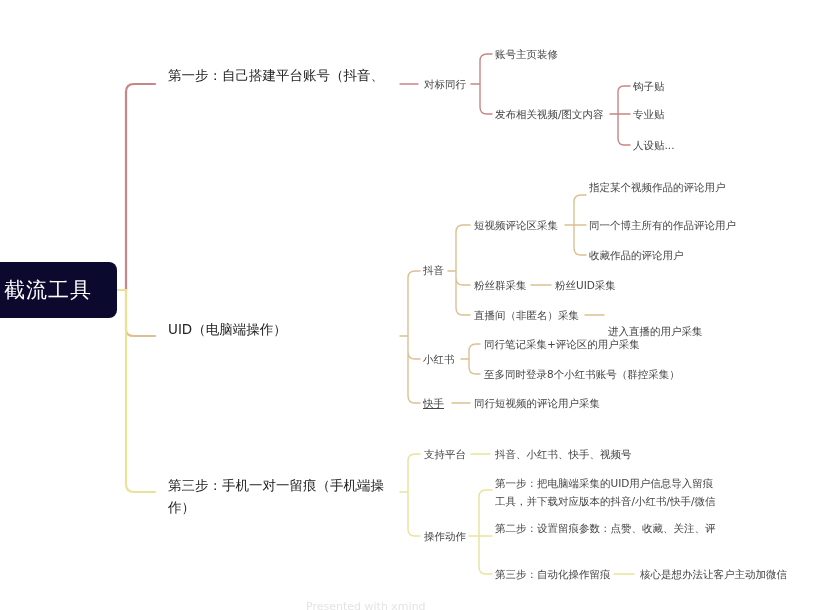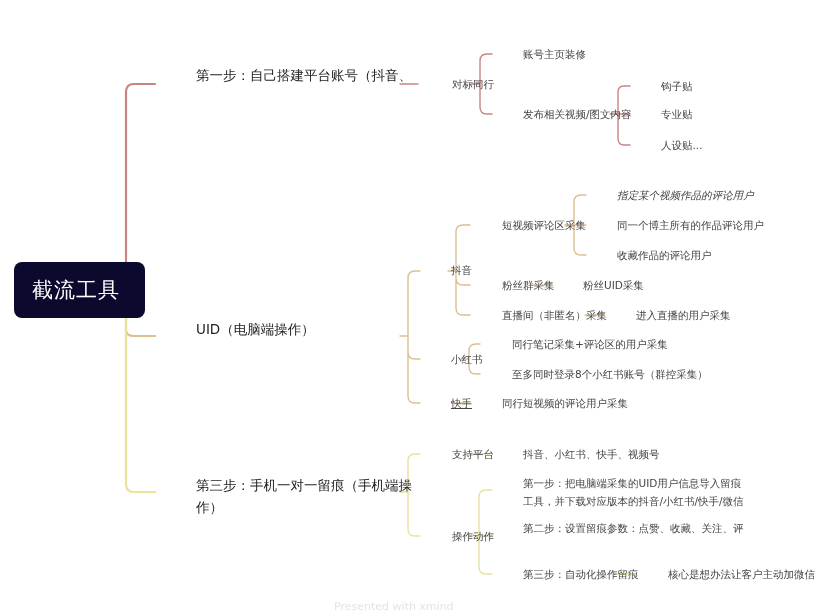--- a/index.html
+++ b/index.html
@@ -1,18 +1,18 @@
 <!DOCTYPE html>
 <html><head>
 <meta charset="utf-8">
 <style>
   html, body { margin:0; padding:0; }
   body { width:824px; height:610px; background:#ffffff; position:relative; overflow:hidden;
          font-family:"DejaVu Sans", "Liberation Sans", sans-serif; color:#333; }
-  .abs { position:absolute;margin-left:28px; }
+  .abs { position:absolute; }
   .root { left:-14px; top:262px; width:131px; height:56px; background:#0b0a2e; border-radius:8px;
           color:#fff; font-size:21px; line-height:56px; text-align:left; padding-left:18px; box-sizing:border-box; letter-spacing:1px; }
   .main { font-size:13.5px; color:#222; line-height:22px; }
   .t { font-size:10.5px; color:#444; white-space:nowrap; line-height:14px; }
   .t2 { font-size:10.5px; color:#444; line-height:18px; }
   svg.lines { position:absolute; left:0; top:0; }
   .footer { font-size:11px; color:#e4e4e4; }
 </style>
 </head>
 <body>
@@ -71,27 +71,27 @@
 <div class="abs t" style="left:495px; top:107px;">发布相关视频/图文内容</div>
 <div class="abs t" style="left:633px; top:79px;">钩子贴</div>
 <div class="abs t" style="left:633px; top:107px;">专业贴</div>
 <div class="abs t" style="left:633px; top:138px;">人设贴...</div>
 
 <div class="abs main" style="left:168px; top:318px;">
   <div>UID（电脑端操作）</div>
 </div>
 <div class="abs t" style="left:423px; top:264px;font-family:Liberation Mono, monospace;">抖音</div>
 <div class="abs t" style="left:474px; top:218px;">短视频评论区采集</div>
-<div class="abs t" style="left:589px; top:188px;font-style:italic;">指定某个视频作品的评论用户</div>
+<div class="abs t" style="left:589px; top:180px;">指定某个视频作品的评论用户</div>
 <div class="abs t" style="left:589px; top:218px;">同一个博主所有的作品评论用户</div>
 <div class="abs t" style="left:589px; top:248px;">收藏作品的评论用户</div>
 <div class="abs t" style="left:474px; top:278px;">粉丝群采集</div>
 <div class="abs t" style="left:555px; top:278px;">粉丝UID采集</div>
 <div class="abs t" style="left:474px; top:308px;">直播间（非匿名）采集</div>
-<div class="abs t" style="left:608px; top:308px;">进入直播的用户采集</div>
+<div class="abs t" style="left:608px; top:324px;">进入直播的用户采集</div>
 <div class="abs t" style="left:423px; top:352px;">小红书</div>
 <div class="abs t" style="left:484px; top:337px;">同行笔记采集+评论区的用户采集</div>
 <div class="abs t" style="left:484px; top:367px;">至多同时登录8个小红书账号（群控采集）</div>
 <div class="abs t" style="left:423px; top:396px;text-decoration:underline;">快手</div>
 <div class="abs t" style="left:474px; top:396px;">同行短视频的评论用户采集</div>
 
 <div class="abs main" style="left:168px; top:474px;">
   <div>第三步：手机一对一留痕（手机端操</div>
   <div>作）</div>
 </div>

